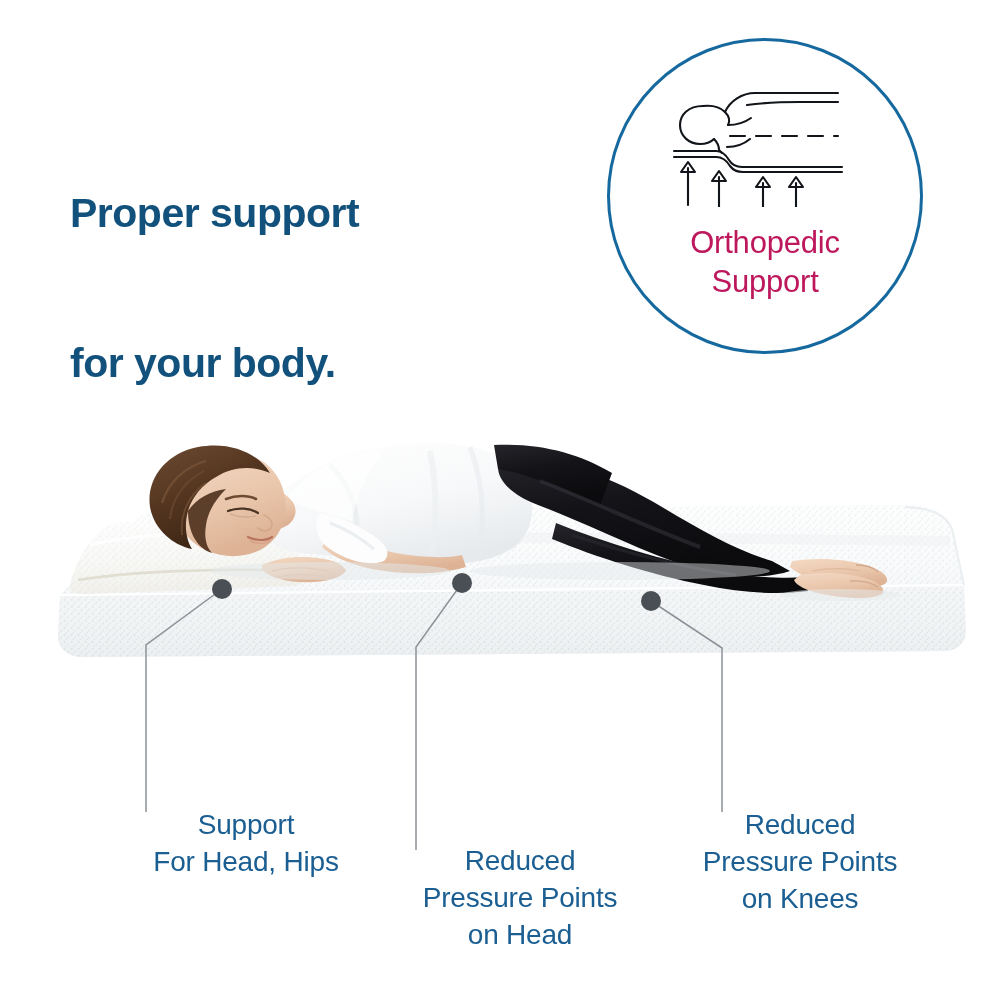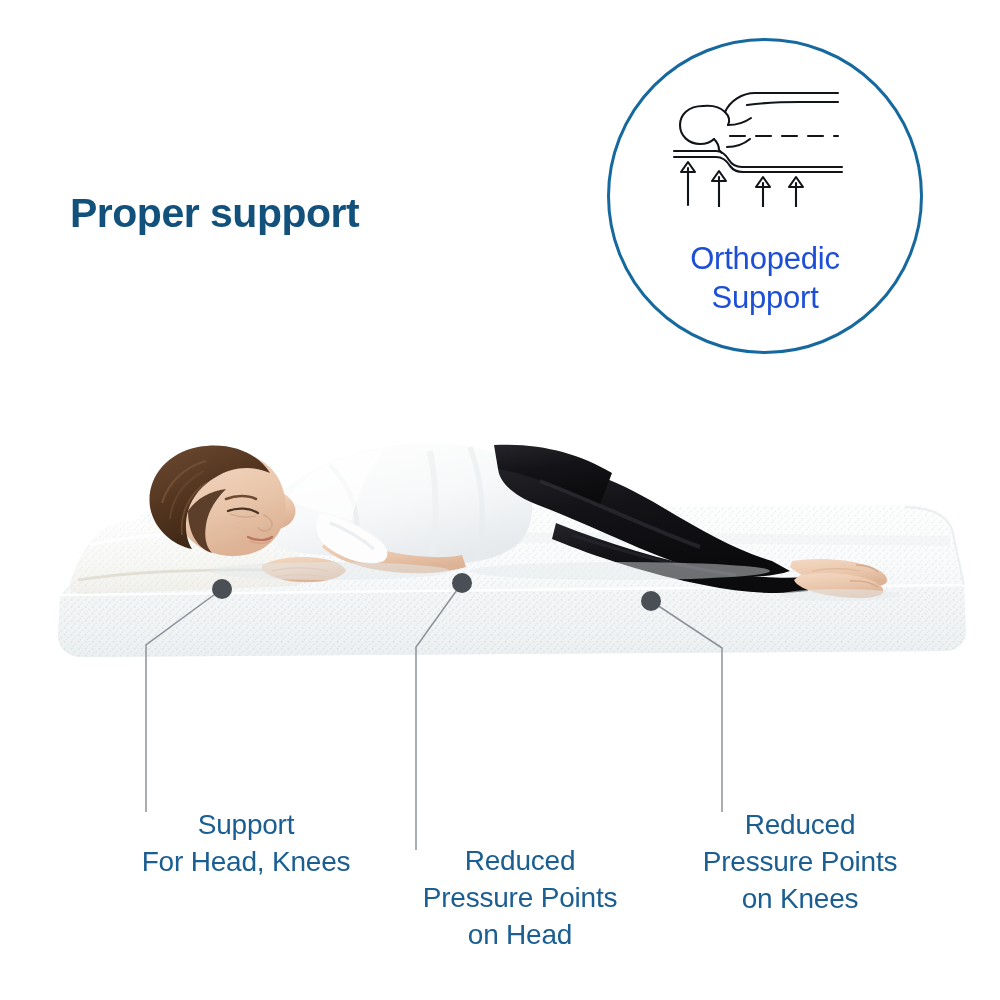--- a/index.html
+++ b/index.html
@@ -51,25 +51,25 @@
     left: 50%;
     top: 38px;
     transform: translateX(-50%);
     width: 186px;
     height: 128px;
   }
   .badge-text {
     position: absolute;
     left: 0;
     right: 0;
-    top: 198px;
+    top: 182px;
     text-align: center;
     font-size: 31px;
     line-height: 1.27;
-    color: #1d4ed8;
+    color: #be185d;
     letter-spacing: -0.2px;
   }
   .badge-text span { display: block; }
 
   
   .photo {
     position: absolute;
     left: 0;
     top: 395px;
     width: 1000px;
@@ -100,20 +100,21 @@
   .cap-2 { left: 310px; top: 842px; width: 420px; }
   .cap-3 { left: 590px; top: 806px; width: 420px; }
 </style>
 </head>
 <body>
 
 <div id="stage">
 
   <div class="headline">
     <span class="hl-line">Proper support</span>
+    <span class="hl-line">for your body.</span>
   </div>
 
   <div class="badge">
     <svg class="badge-icon" viewBox="0 0 186 128">
       <g fill="none" stroke="#111418" stroke-width="2.1" stroke-linecap="round" stroke-linejoin="round">
 
         <path d="M31 27 C16 27 8 36 8 46 C8 57 17 65 28 65 C34 65 39 63 42 60"></path>
 
         <path d="M42 60 C45 63 47 67 47 71 L50 74"></path>
 
@@ -314,21 +315,21 @@
       <path d="M462 583 L416 647 L416 850"></path>
       <path d="M651 601 L722 648 L722 812"></path>
     </g>
     <circle cx="222" cy="589" r="10" fill="#4a4f55"></circle>
     <circle cx="462" cy="583" r="10" fill="#4a4f55"></circle>
     <circle cx="651" cy="601" r="10" fill="#4a4f55"></circle>
   </svg>
 
   <div class="caption cap-1">
     <span>Support</span>
-    <span>For Head, Knees</span>
+    <span>For Head, Hips</span>
   </div>
 
   <div class="caption cap-2">
     <span>Reduced</span>
     <span>Pressure Points</span>
     <span>on Head</span>
   </div>
 
   <div class="caption cap-3">
     <span>Reduced</span>

